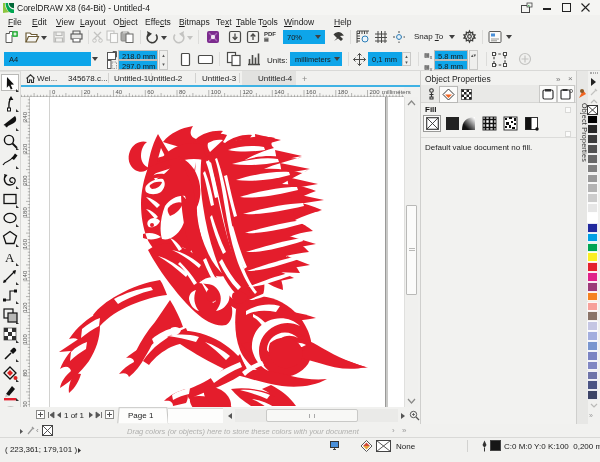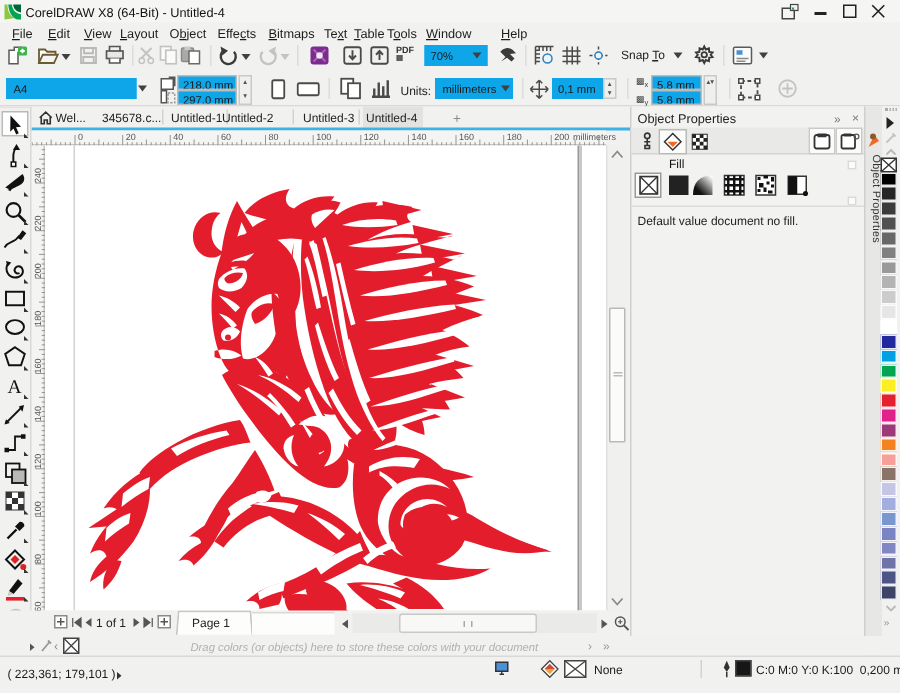--- a/index.html
+++ b/index.html
@@ -245,21 +245,21 @@
       </svg>
  <div class="dtab" style="left:37px">Wel...</div>
  <div class="dtab" style="left:68px">345678.c...</div>
  <div class="abs" style="left:108px;top:2px;width:1px;height:10px;background:#d2d2d0"></div>
  <div class="dtab" style="left:114px">Untitled-1</div>
  <div class="abs" style="left:151px;top:2px;width:1px;height:10px;background:#d2d2d0"></div>
  <div class="dtab" style="left:148px">Untitled-2</div>
  <div class="abs" style="left:195px;top:2px;width:1px;height:10px;background:#d2d2d0"></div>
  <div class="dtab" style="left:202px">Untitled-3</div>
  <div class="abs" style="left:239px;top:2px;width:1px;height:10px;background:#d2d2d0"></div>
- <div class="dtab" style="left:242px;background:#e2e2e0;padding-left:2px;padding-right:4px">Untitled-4</div>
+ <div class="dtab" style="left:242px;background:#e2e2e0;padding-left:16px;padding-right:4px">Untitled-4</div>
  <div class="abs" style="left:302px;top:3px;font-size:9px;color:#8a8a88">+</div>
 </div>
 <div class="abs" id="blueline"></div>
 
 <div class="abs" id="hruler">
       <svg style="left:0;top:0" width="383" height="10" viewBox="0 0 383 10">
         <path d="M0.4,10 v-2.2 M3.6,10 v-2.2 M6.8,10 v-2.2 M10.0,10 v-2.2 M13.1,10 v-4 M16.3,10 v-2.2 M19.5,10 v-2.2 M22.6,10 v-2.2 M25.8,10 v-2.2 M29.0,10 v-7 M32.2,10 v-2.2 M35.4,10 v-2.2 M38.5,10 v-2.2 M41.7,10 v-2.2 M44.9,10 v-4 M48.0,10 v-2.2 M51.2,10 v-2.2 M54.4,10 v-2.2 M57.6,10 v-2.2 M60.8,10 v-7 M63.9,10 v-2.2 M67.1,10 v-2.2 M70.3,10 v-2.2 M73.4,10 v-2.2 M76.6,10 v-4 M79.8,10 v-2.2 M83.0,10 v-2.2 M86.2,10 v-2.2 M89.3,10 v-2.2 M92.5,10 v-7 M95.7,10 v-2.2 M98.8,10 v-2.2 M102.0,10 v-2.2 M105.2,10 v-2.2 M108.4,10 v-4 M111.5,10 v-2.2 M114.7,10 v-2.2 M117.9,10 v-2.2 M121.1,10 v-2.2 M124.3,10 v-7 M127.4,10 v-2.2 M130.6,10 v-2.2 M133.8,10 v-2.2 M136.9,10 v-2.2 M140.1,10 v-4 M143.3,10 v-2.2 M146.5,10 v-2.2 M149.6,10 v-2.2 M152.8,10 v-2.2 M156.0,10 v-7 M159.2,10 v-2.2 M162.3,10 v-2.2 M165.5,10 v-2.2 M168.7,10 v-2.2 M171.9,10 v-4 M175.0,10 v-2.2 M178.2,10 v-2.2 M181.4,10 v-2.2 M184.6,10 v-2.2 M187.8,10 v-7 M190.9,10 v-2.2 M194.1,10 v-2.2 M197.3,10 v-2.2 M200.4,10 v-2.2 M203.6,10 v-4 M206.8,10 v-2.2 M210.0,10 v-2.2 M213.1,10 v-2.2 M216.3,10 v-2.2 M219.5,10 v-7 M222.7,10 v-2.2 M225.8,10 v-2.2 M229.0,10 v-2.2 M232.2,10 v-2.2 M235.4,10 v-4 M238.5,10 v-2.2 M241.7,10 v-2.2 M244.9,10 v-2.2 M248.1,10 v-2.2 M251.3,10 v-7 M254.4,10 v-2.2 M257.6,10 v-2.2 M260.8,10 v-2.2 M263.9,10 v-2.2 M267.1,10 v-4 M270.3,10 v-2.2 M273.5,10 v-2.2 M276.6,10 v-2.2 M279.8,10 v-2.2 M283.0,10 v-7 M286.2,10 v-2.2 M289.3,10 v-2.2 M292.5,10 v-2.2 M295.7,10 v-2.2 M298.9,10 v-4 M302.1,10 v-2.2 M305.2,10 v-2.2 M308.4,10 v-2.2 M311.6,10 v-2.2 M314.8,10 v-7 M317.9,10 v-2.2 M321.1,10 v-2.2 M324.3,10 v-2.2 M327.4,10 v-2.2 M330.6,10 v-4 M333.8,10 v-2.2 M337.0,10 v-2.2 M340.1,10 v-2.2 M343.3,10 v-2.2 M346.5,10 v-7 M349.7,10 v-2.2 M352.8,10 v-2.2 M356.0,10 v-2.2 M359.2,10 v-2.2 M362.4,10 v-4 M365.5,10 v-2.2 M368.7,10 v-2.2 M371.9,10 v-2.2 M375.1,10 v-2.2 M378.3,10 v-7 M381.4,10 v-2.2 " stroke="#8a8a88" stroke-width="0.6"></path>
         <text x="31" y="6.5" font-size="6" fill="#555">0</text>
         <text x="62.75" y="6.5" font-size="6" fill="#555">20</text>
         <text x="94.5" y="6.5" font-size="6" fill="#555">40</text>
@@ -562,21 +562,21 @@
 <svg class="abs" style="left:542px;top:88px" width="12" height="12" viewBox="0 0 12 12">
       <rect x="1" y="2" width="10" height="9" rx="1.5" fill="#fff" stroke="#333" stroke-width="1.2"></rect>
       <rect x="3" y="1" width="6" height="2.5" fill="#333"></rect>
     </svg>
 <div class="abs" style="left:557px;top:85px;width:18px;height:18px;background:#fbfbfa;border:1px solid #c9c9c7"></div>
 <svg class="abs" style="left:560px;top:88px" width="13" height="12" viewBox="0 0 13 12">
       <rect x="1" y="2" width="9" height="9" rx="1" fill="#fff" stroke="#333" stroke-width="1.2"></rect>
       <rect x="2.5" y="1" width="5" height="2" fill="#333"></rect>
       <circle cx="11" cy="3" r="1.6" fill="none" stroke="#555" stroke-width="0.8"></circle>
     </svg>
-<div class="abs" style="left:446px;top:105px;font-size:8px;font-weight:normal;color:#111">Fill</div>
+<div class="abs" style="left:425px;top:105px;font-size:8px;font-weight:bold;color:#111">Fill</div>
 <div class="abs" style="left:423px;top:115px;width:18px;height:17px;background:#fbfbfa;border:1px solid #9a9a98"></div>
 <svg class="abs" style="left:426px;top:117px" width="13" height="13" viewBox="0 0 13 13">
       <rect x="0.7" y="0.7" width="11.6" height="11.6" fill="#fff" stroke="#333" stroke-width="1.1"></rect>
       <path d="M0.7,0.7 L12.3,12.3 M12.3,0.7 L0.7,12.3" stroke="#333" stroke-width="0.9"></path>
     </svg>
 <div class="abs" style="left:446px;top:117px;width:13px;height:13px;background:#222"></div>
 <svg class="abs" style="left:462px;top:117px" width="13" height="13" viewBox="0 0 13 13">
       <defs>
         <linearGradient id="g1" x1="0" y1="1" x2="1" y2="0">
           <stop offset="0.25" stop-color="#111"></stop>

